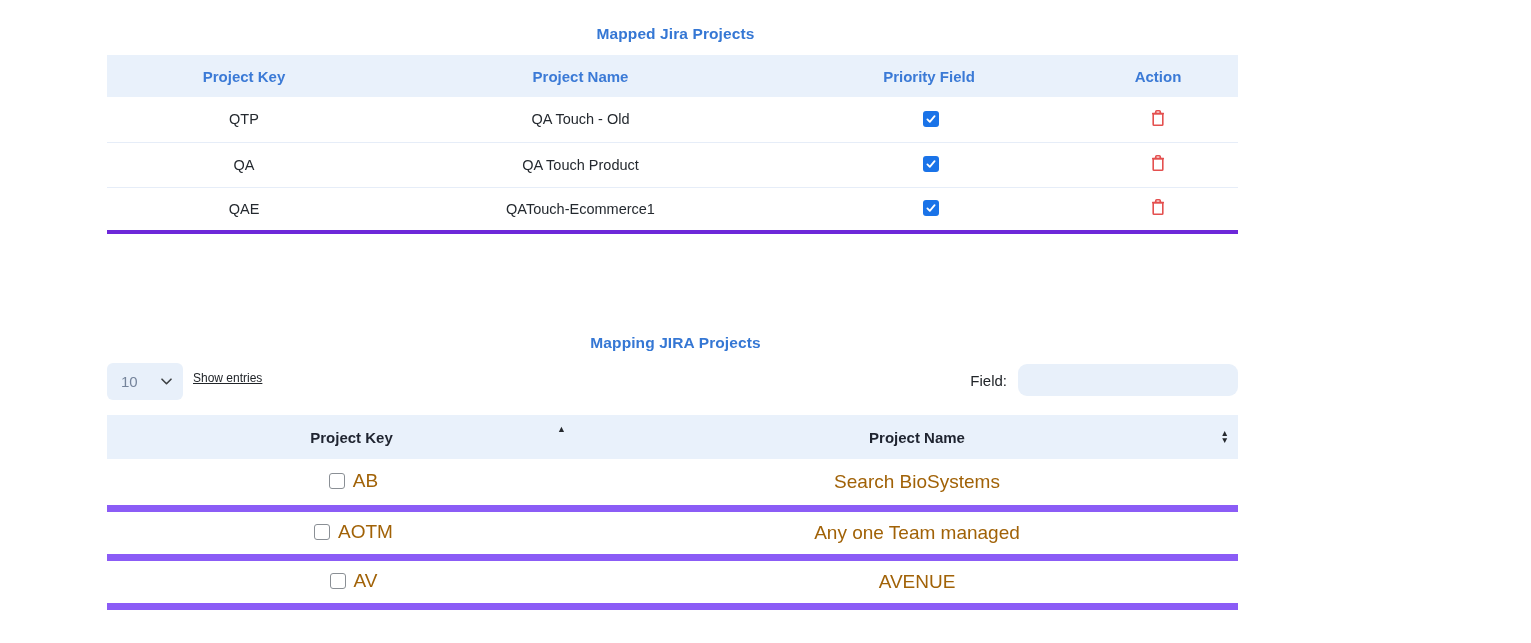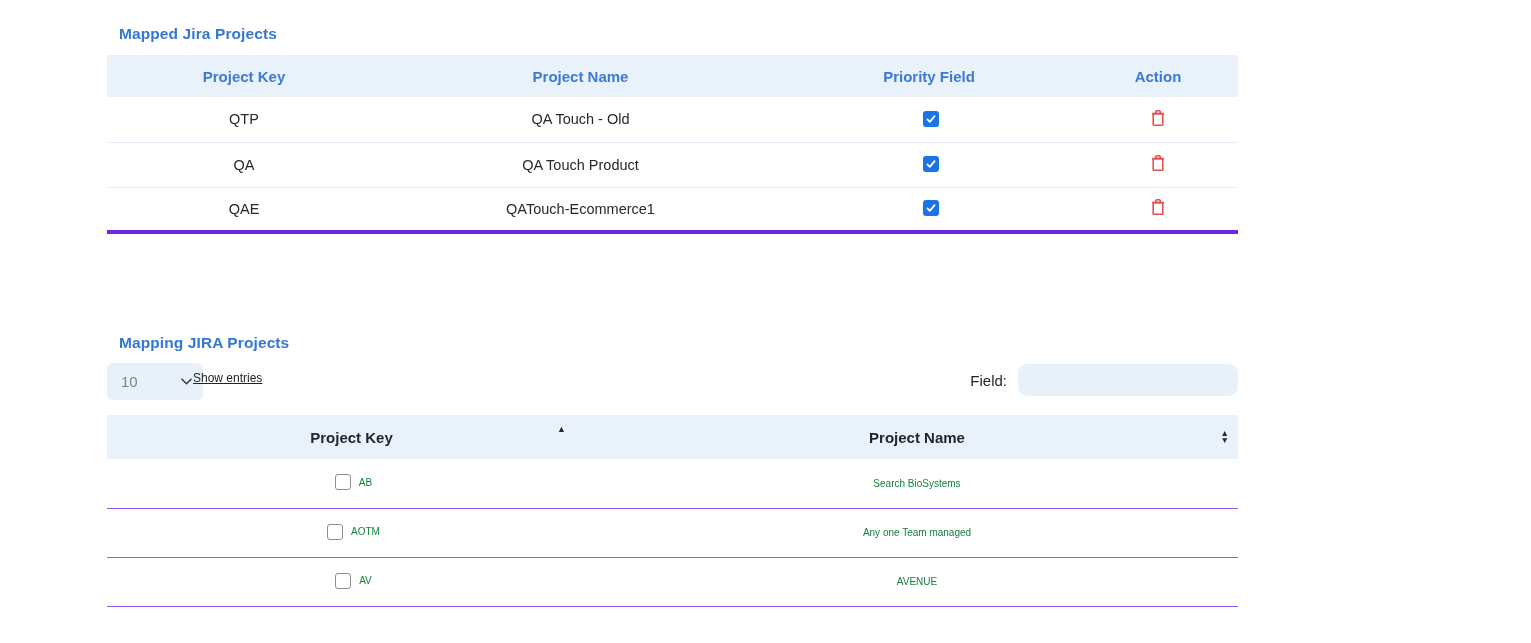--- a/index.html
+++ b/index.html
@@ -4,21 +4,21 @@
 <style>
   * { margin:0; padding:0; box-sizing:border-box; }
   html,body { background:#fff; }
   .page {
     position:relative; width:1531px; height:643px; background:#ffffff;
     overflow:hidden; font-family:"Liberation Sans", sans-serif; color:#212529;
   }
   .wrap { position:absolute; left:107px; top:0; width:1131px; height:643px; }
 
   .section-title {
-    position:absolute; left:12px; width:100%; text-align:left;
+    position:absolute; left:3px; width:100%; text-align:center;
     font-size:15.5px; font-weight:700; color:#3577d4; letter-spacing:.1px;
   }
   .title-mapped  { top:25px; }
   .title-mapping { top:334px; }
 
   table { border-collapse:collapse; table-layout:fixed; width:1131px; position:absolute; left:0; }
   .tbl-mapped  { top:55px; }
   .tbl-mapping { top:415px; }
 
   th, td { text-align:center; vertical-align:middle; }
@@ -35,22 +35,22 @@
   .tbl-mapped tbody tr:last-child td { border-bottom:4px solid #6d28d9; }
   .tbl-mapped td.cb-cell, .tbl-mapped th.cb-col { padding-left:20px; }
 
   
   .tbl-mapping thead th {
     height:44px; background:#e9f1fb; color:#1f2430;
     font-size:15px; font-weight:700; padding-left:16px;
     position:relative; cursor:pointer;
   }
   .tbl-mapping tbody td {
-    height:49px; font-size:10px; color:#15803d;
-    border-bottom:1px solid #8b5cf6; padding-left:16px;
+    height:49px; font-size:19px; color:#a16207;
+    border-bottom:7px solid #8b5cf6; padding-left:16px;
   }
   .tbl-mapping td.key-cell { padding-left:20px; }
 
   .sort-single {
     position:absolute; right:14px; top:10px;
     font-size:9px; color:#25292e; line-height:9px;
   }
   .sort-double {
     position:absolute; right:9px; top:50%; transform:translateY(-50%);
     display:flex; flex-direction:column; align-items:center;
@@ -64,21 +64,21 @@
   }
   .cb.checked   { background:#1a73e8; }
   .cb.unchecked { background:#fff; border:1.5px solid #8a8f95; }
   .key-inline { display:inline-flex; align-items:center; gap:8px; cursor:pointer; }
 
   
   .trash-btn { display:inline-flex; align-items:center; cursor:pointer; background:none; border:none; padding:0; }
 
   
   .entries-select {
-    position:absolute; left:0; top:363px; width:96px; height:37px;
+    position:absolute; left:0; top:363px; width:76px; height:37px;
     background:#e8f0fa; border-radius:6px; cursor:pointer;
     display:flex; align-items:center; justify-content:space-between;
     padding:0 11px 0 14px;
   }
   .entries-value { font-size:15px; color:#75849b; }
   .show-entries  { position:absolute; left:86px; top:371px; font-size:12px; color:#212529;text-decoration:underline; }
 
   .search-area { position:absolute; right:0; top:364px; display:flex; align-items:center; }
   .search-label { font-size:15px; color:#212529; margin-right:11px; }
   .search-input {

